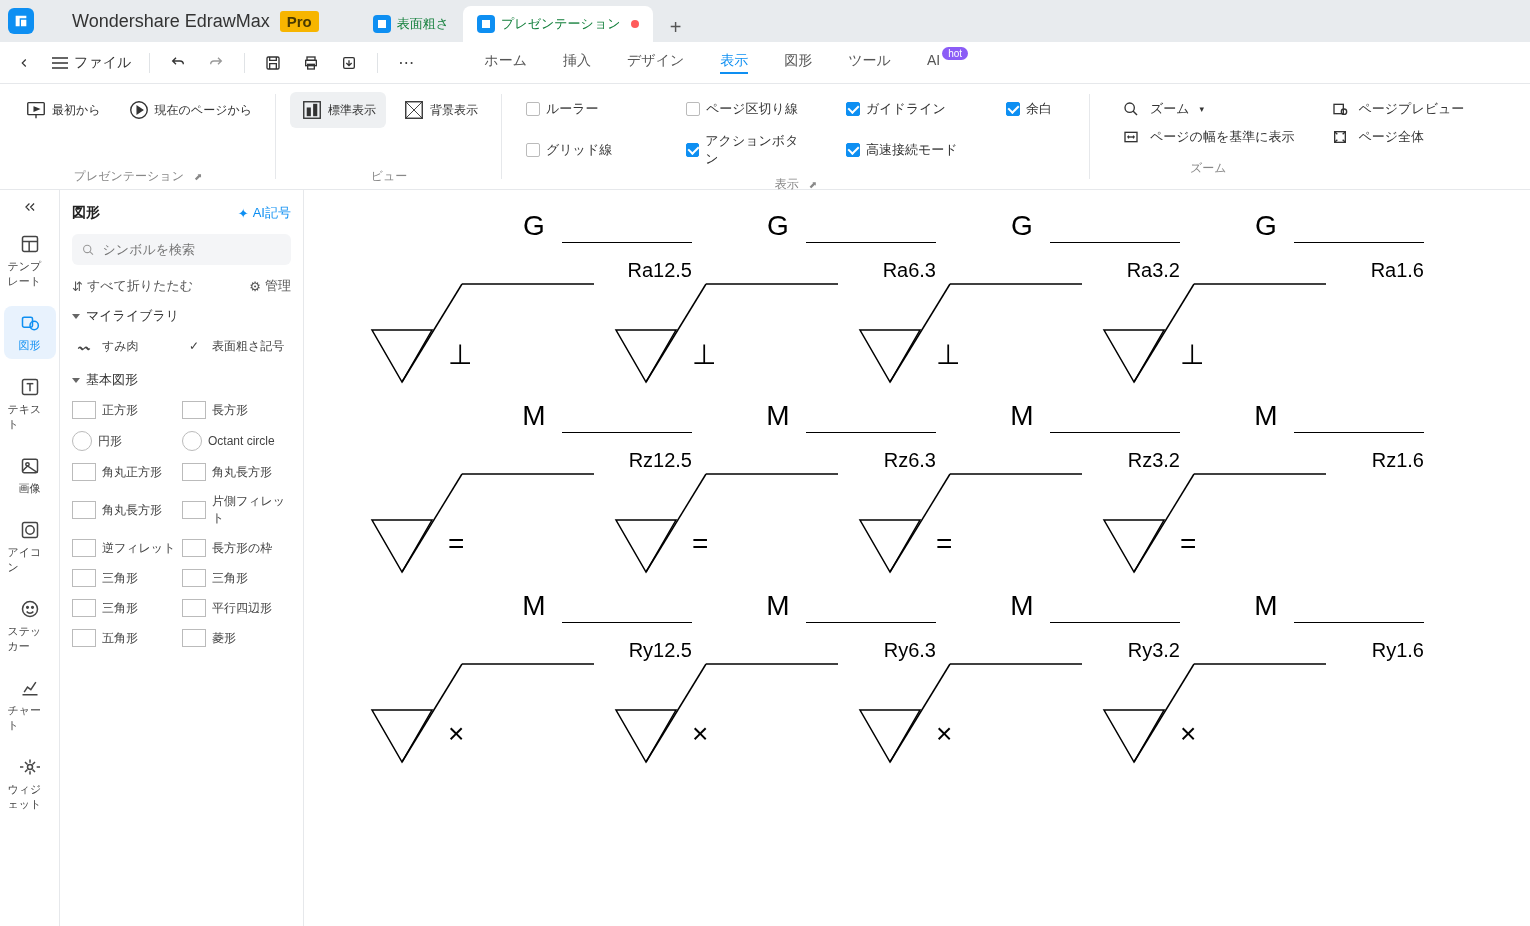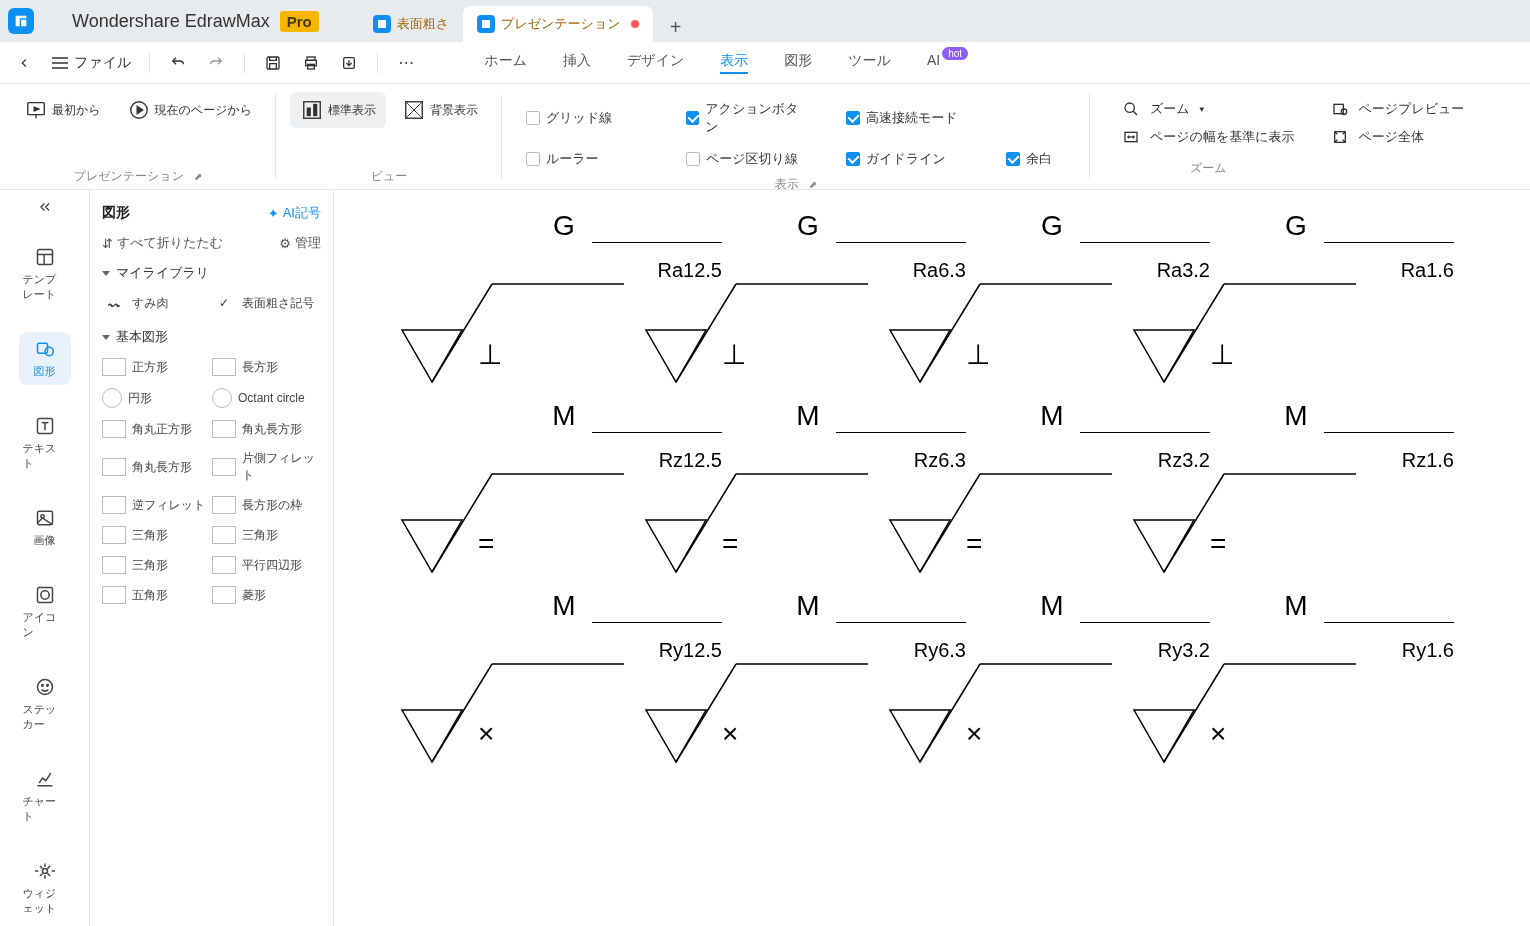--- a/index.html
+++ b/index.html
@@ -5,21 +5,21 @@
 * { margin: 0; padding: 0; box-sizing: border-box; font-family: -apple-system, BlinkMacSystemFont, "Segoe UI", "Helvetica Neue", Arial, "Hiragino Sans", "Meiryo", sans-serif; }
 body { background: #fff; width: 1530px; height: 926px; overflow: hidden; }
 
 
 .titlebar { height: 42px; background: #e8ebee; display: flex; align-items: center; padding: 0 8px; gap: 10px; }
 .app-logo { width: 26px; height: 26px; background: #0e8ff2; border-radius: 6px; display: flex; align-items: center; justify-content: center; }
 .app-logo svg { width: 16px; height: 16px; fill: #fff; }
 .app-name { font-size: 18px; color: #333; font-weight: 500; margin-left: 28px; }
 .pro-badge { background: #f7b500; color: #4a3a00; font-size: 15px; font-weight: 700; padding: 2px 7px; border-radius: 3px; }
 .tabs { display: flex; margin-left: 30px; height: 100%; align-items: flex-end; }
-.tab { height: 36px; display: flex; align-items: center; gap: 6px; padding: 0 14px; font-size: 13px; color: #a16207; border-radius: 8px 8px 0 0; cursor: pointer; }
+.tab { height: 36px; display: flex; align-items: center; gap: 6px; padding: 0 14px; font-size: 13px; color: #15803d; border-radius: 8px 8px 0 0; cursor: pointer; }
 .tab.active { background: #fff; }
 .tab-icon { width: 18px; height: 18px; background: #0e8ff2; border-radius: 4px; display: flex; align-items: center; justify-content: center; }
 .tab-icon svg { width: 10px; height: 10px; fill: #fff; }
 .tab-dirty { width: 8px; height: 8px; background: #ff5a5a; border-radius: 50%; margin-left: 4px; }
 .tab-add { width: 30px; height: 30px; display: flex; align-items: center; justify-content: center; font-size: 20px; color: #555; cursor: pointer; margin-left: 8px; }
 
 
 .toolbar1 { height: 42px; background: #fff; border-bottom: 1px solid #e6e8eb; display: flex; align-items: center; padding: 0 14px; gap: 18px; }
 .tb-icon { width: 20px; height: 20px; color: #444; cursor: pointer; display: flex; align-items: center; justify-content: center; }
 .tb-sep { width: 1px; height: 20px; background: #e0e3e6; }
@@ -48,21 +48,21 @@
 .checkbox.checked { background: #0e8ff2; border-color: #0e8ff2; position: relative; }
 .checkbox.checked::after { content: ""; position: absolute; left: 3px; top: 0px; width: 5px; height: 8px; border: solid #fff; border-width: 0 2px 2px 0; transform: rotate(45deg); }
 .ribbon-zoom { display: flex; flex-direction: column; gap: 10px; padding: 8px 18px; }
 .zoom-item { display: flex; align-items: center; gap: 10px; font-size: 13px; color: #333; cursor: pointer; }
 .zoom-icon { width: 18px; height: 18px; display: flex; align-items: center; justify-content: center; }
 
 
 .main { display: flex; height: calc(926px - 42px - 42px - 106px); }
 
 
-.leftrail { width: 90px; background: #fff; border-right: 1px solid #e6e8eb; display: flex; flex-direction: column; align-items: center; padding-top: 8px; gap: 24px; }
+.leftrail { width: 60px; background: #fff; border-right: 1px solid #e6e8eb; display: flex; flex-direction: column; align-items: center; padding-top: 8px; gap: 11px; }
 .rail-collapse { width: 28px; height: 18px; color: #333; cursor: pointer; display: flex; align-items: center; justify-content: center; }
 .rail-btn { display: flex; flex-direction: column; align-items: center; gap: 4px; cursor: pointer; padding: 6px 4px; border-radius: 8px; width: 52px; }
 .rail-btn.active { background: #e8f2fd; }
 .rail-btn.active .rail-icon { color: #0e8ff2; }
 .rail-btn.active .rail-label { color: #0e8ff2; }
 .rail-icon { width: 22px; height: 22px; color: #444; display: flex; align-items: center; justify-content: center; }
 .rail-label { font-size: 11px; color: #444; }
 
 
 .shapes-panel { width: 244px; background: #fff; border-right: 1px solid #e6e8eb; padding: 14px 12px; overflow-y: auto; }
@@ -234,52 +234,52 @@
         <span class="rb-btn-label">背景表示</span>
       </div>
     </div>
     <div class="ribbon-title">
         <span>ビュー</span>
       </div>
   </div>
 
   <div class="ribbon-group" style="flex-direction:column;align-items:flex-start;">
     <div class="ribbon-checks">
-      <div class="check-row">
-        <label class="check-item">
-            <span class="checkbox"></span>
-            <span>グリッド線</span>
-          </label>
-        <label class="check-item">
-            <span class="checkbox checked"></span>
-            <span>アクションボタン</span>
-          </label>
-        <label class="check-item">
-            <span class="checkbox checked"></span>
-            <span>高速接続モード</span>
-          </label>
-      </div>
       <div class="check-row">
         <label class="check-item">
             <span class="checkbox"></span>
             <span>ルーラー</span>
           </label>
         <label class="check-item">
             <span class="checkbox"></span>
             <span>ページ区切り線</span>
           </label>
         <label class="check-item">
             <span class="checkbox checked"></span>
             <span>ガイドライン</span>
           </label>
         <label class="check-item" style="width:60px">
             <span class="checkbox checked"></span>
             <span>余白</span>
           </label>
       </div>
+      <div class="check-row">
+        <label class="check-item">
+            <span class="checkbox"></span>
+            <span>グリッド線</span>
+          </label>
+        <label class="check-item">
+            <span class="checkbox checked"></span>
+            <span>アクションボタン</span>
+          </label>
+        <label class="check-item">
+            <span class="checkbox checked"></span>
+            <span>高速接続モード</span>
+          </label>
+      </div>
     </div>
     <div class="ribbon-title" style="align-self:center">
         <span>表示</span>
         <span class="ribbon-expand">⬈</span>
       </div>
   </div>
 
   <div class="ribbon-group" style="flex-direction:row;align-items:flex-start;">
     <div class="ribbon-zoom">
       <div class="zoom-item">
@@ -413,20 +413,27 @@
         </div>
         <span class="rail-label">ウィジェット</span>
       </div>
   </div>
 
   <div class="shapes-panel">
     <div class="sp-header">
       <span class="sp-title">図形</span>
       <span class="sp-ai">✦ <span>AI記号</span></span>
     </div>
+    <div class="sp-search">
+      <svg width="14" height="14" viewBox="0 0 24 24" fill="none" stroke="#999" stroke-width="2">
+          <circle cx="10" cy="10" r="7"></circle>
+          <line x1="15" y1="15" x2="21" y2="21"></line>
+        </svg>
+      <input type="text" placeholder="シンボルを検索" style="">
+    </div>
     <div class="sp-row">
       <span>⇵ <span>すべて折りたたむ</span></span>
       <span>⚙ <span>管理</span></span>
     </div>
     <div class="sp-section-title">
         <span>マイライブラリ</span>
       </div>
     <div class="sp-grid">
       <div class="sp-item">
           <span class="sp-thumb" style="border:none">〰</span>

